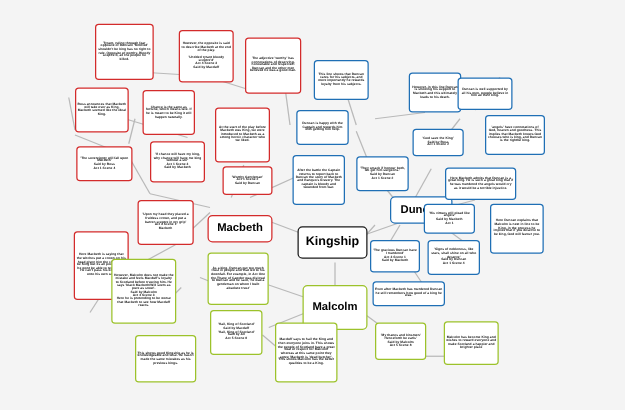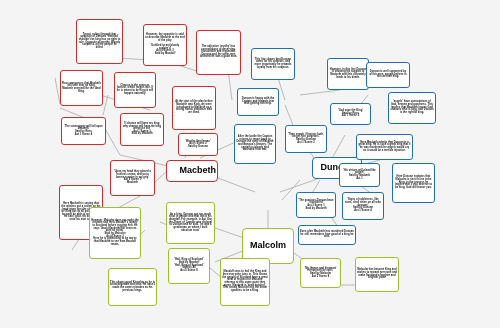--- a/index.html
+++ b/index.html
@@ -95,22 +95,25 @@
       <line x1="262" y1="255" x2="268" y2="275"></line>
       <line x1="290" y1="250" x2="320" y2="272"></line>
       <line x1="340" y1="285" x2="365" y2="285"></line>
       <line x1="185" y1="232" x2="160" y2="222"></line>
       <line x1="145" y1="230" x2="130" y2="245"></line>
       <line x1="128" y1="268" x2="138" y2="290"></line>
       <line x1="210" y1="268" x2="230" y2="285"></line>
     </g>
   </svg>
 
-
-  <div class="node hub hub-sub n-red" style="left:166px;top:160px;width:52px;height:22px;text-align:right;">
+  <div class="node hub hub-main n-black" style="left:238px;top:181px;width:56px;height:26px;">
+    <span class="txt">Kingship</span>
+  </div>
+
+  <div class="node hub hub-sub n-red" style="left:166px;top:172px;width:52px;height:22px;">
     <span class="txt">Macbeth</span>
   </div>
 
   <div class="node hub hub-sub n-blue" style="left:312px;top:157px;width:50px;height:22px;">
     <span class="txt">Duncan</span>
   </div>
 
   <div class="node hub hub-sub n-green" style="left:242px;top:228px;width:52px;height:36px;">
     <span class="txt">Malcolm</span>
   </div>

